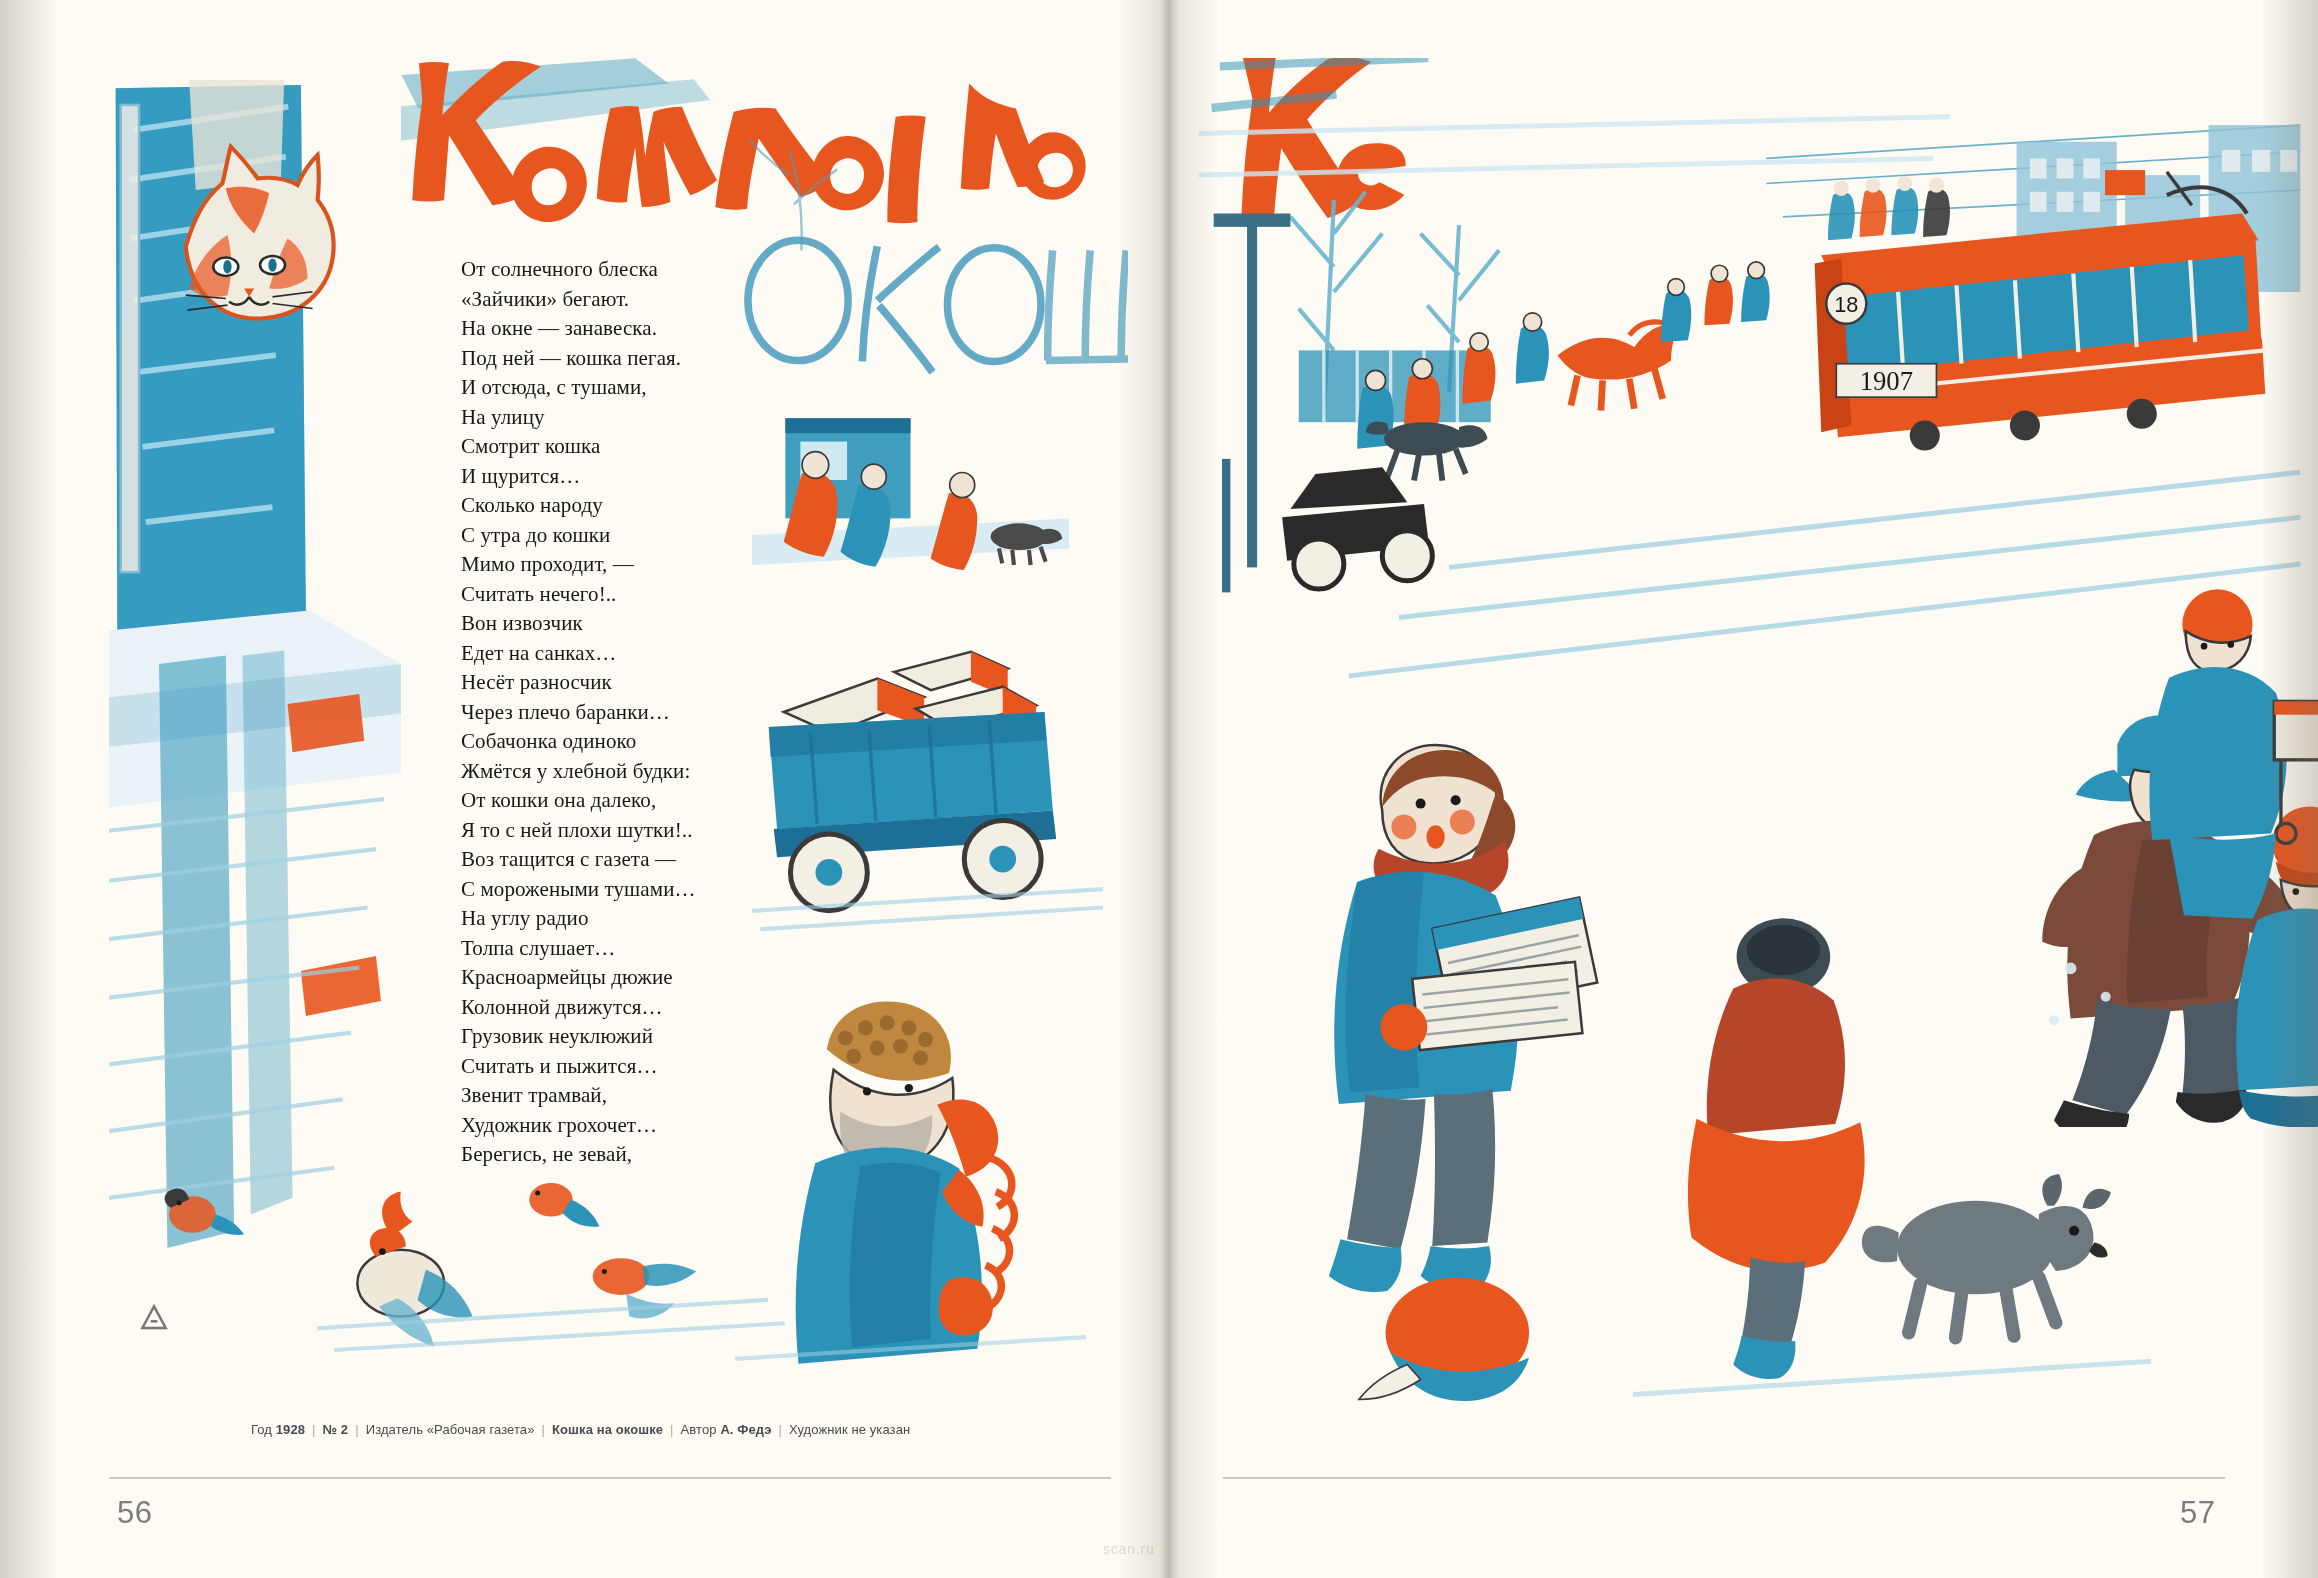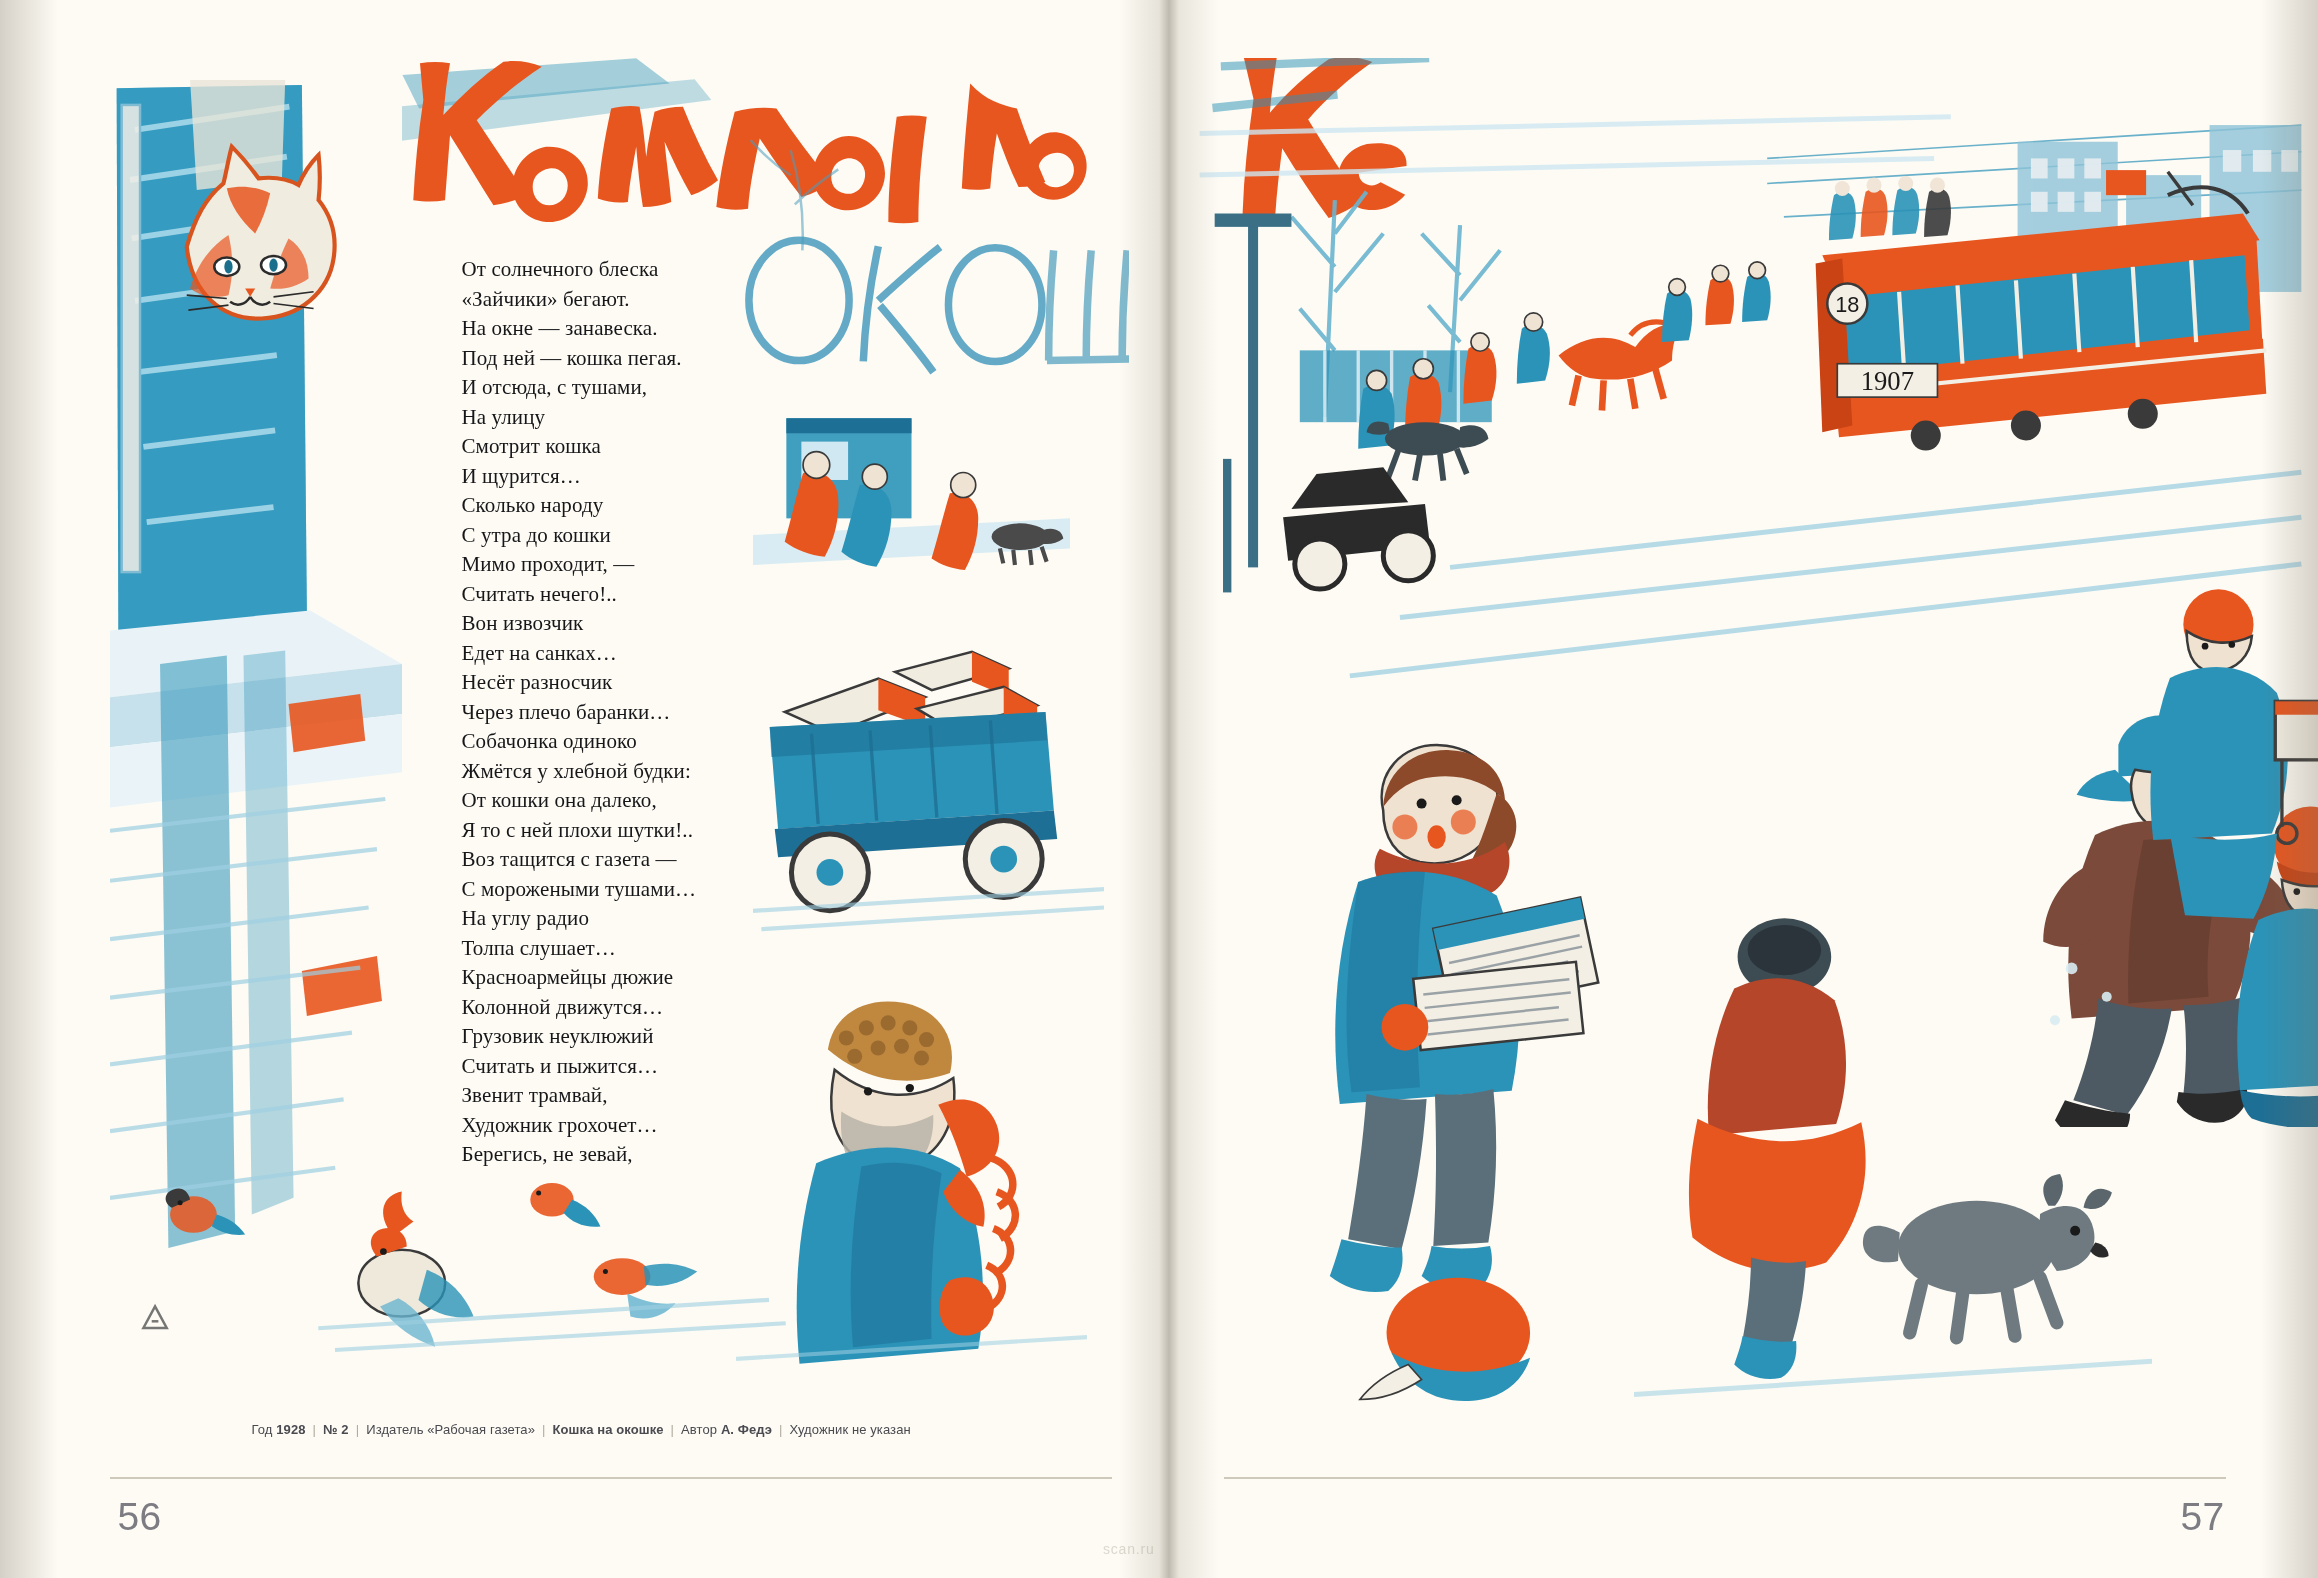--- a/index.html
+++ b/index.html
@@ -14,21 +14,20 @@
     overflow: hidden;
     position: relative;
   }
 
   
   .spread {
     position: absolute;
     inset: 0;
     display: flex;
     background: #fbf9f3;
-    justify-content: center;
   }
   .page {
     position: relative;
     height: 100%;
     background: #fdfbf4;
     overflow: hidden;
   }
   .page.left  { width: 1165px; }
   .page.right { width: 1153px; }
 
@@ -91,21 +90,21 @@
 
   
   .footer-rule {
     position: absolute;
     height: 1.7px;
     background: #cfc9bb;
   }
   .folio {
     position: absolute;
     font-family: "Liberation Sans", sans-serif;
-    font-size: 39px;
+    font-size: 31px;
     color: #7c7c82;
     letter-spacing: 0.4px;
   }
   .credit {
     position: absolute;
     font-family: "Liberation Sans", sans-serif;
     font-size: 13px;
     color: #4a4a50;
     white-space: nowrap;
     letter-spacing: 0.1px;

